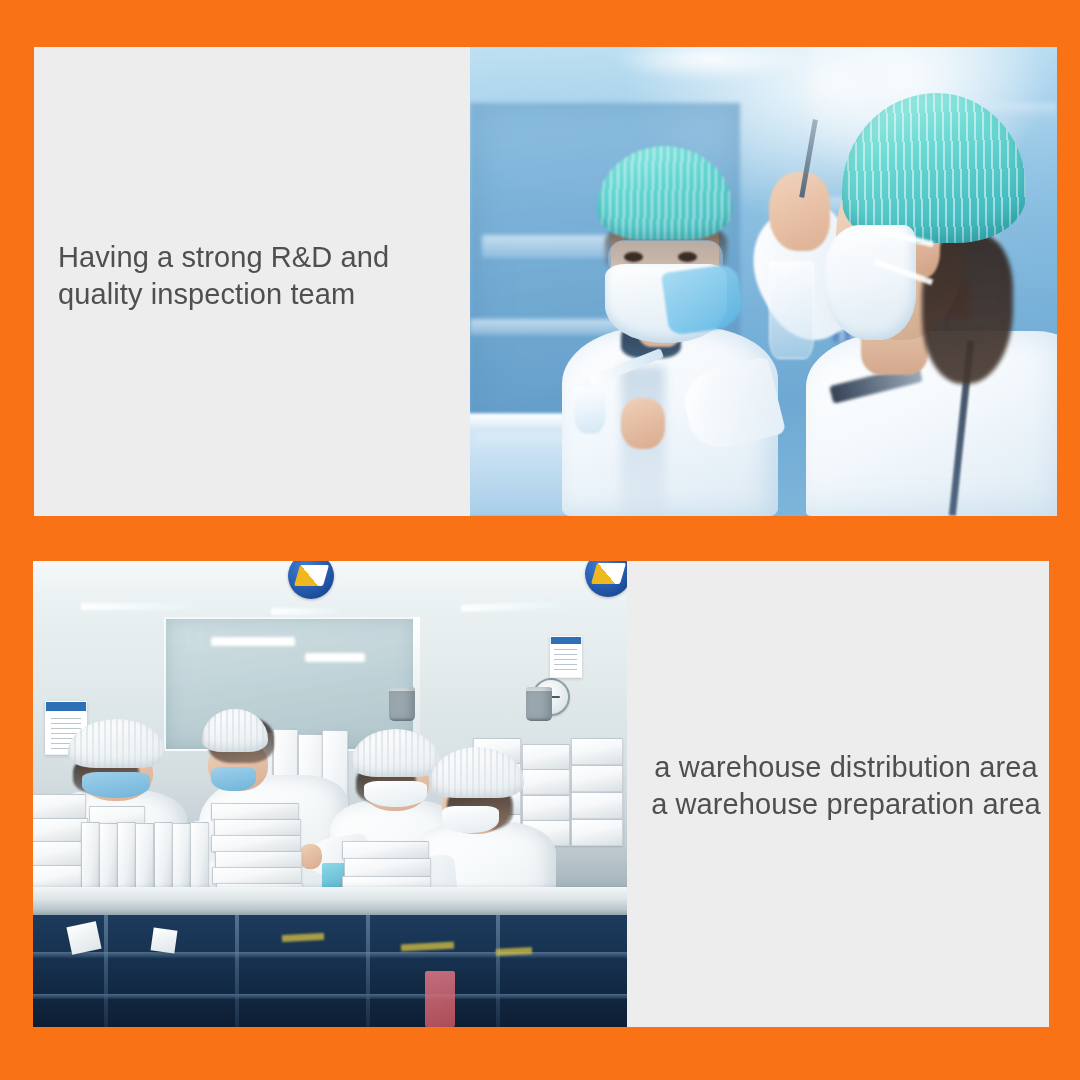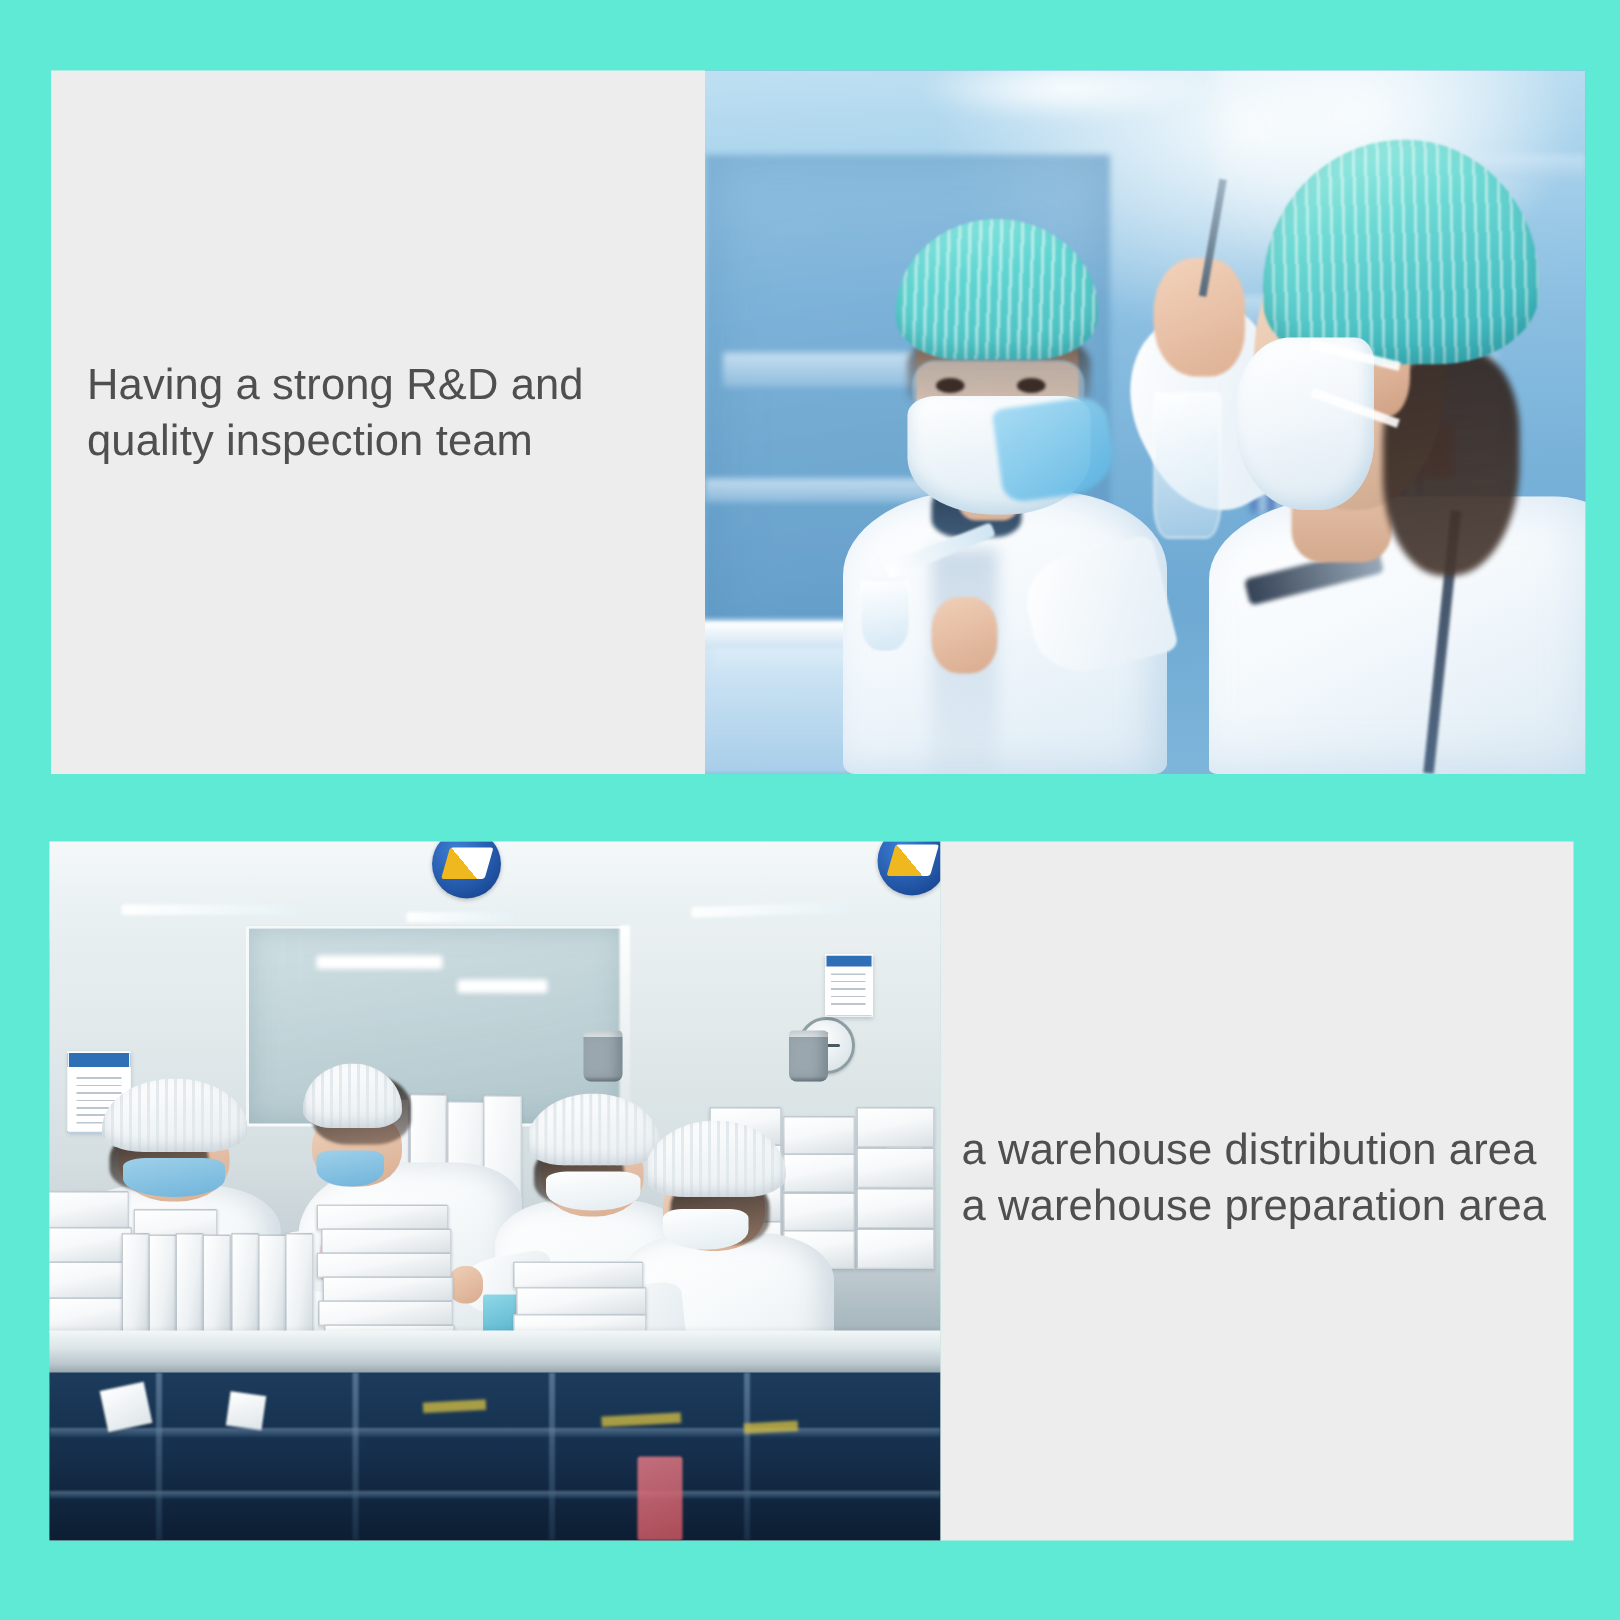--- a/index.html
+++ b/index.html
@@ -11,21 +11,21 @@
     width: 1080px;
     height: 1080px;
     font-family: "Liberation Sans", sans-serif;
     overflow: hidden;
     position: relative;
   }
 
   .page {
     position: absolute;
     inset: 0;
-    background: #5eead4;
+    background: #f97316;
   }
 
   
   .section-top {
     position: absolute;
     left: 34px;
     top: 47px;
     width: 1023px;
     height: 469px;
   }
@@ -60,20 +60,21 @@
     background: #7fb4dd;
   }
 
   
   .section-bottom {
     position: absolute;
     left: 33px;
     top: 561px;
     width: 1016px;
     height: 466px;
+    text-align: center;
   }
   .bottom-photo {
     position: absolute;
     left: 0;
     top: 0;
     width: 594px;
     height: 466px;
     overflow: hidden;
     background: #cfd6d8;
   }

